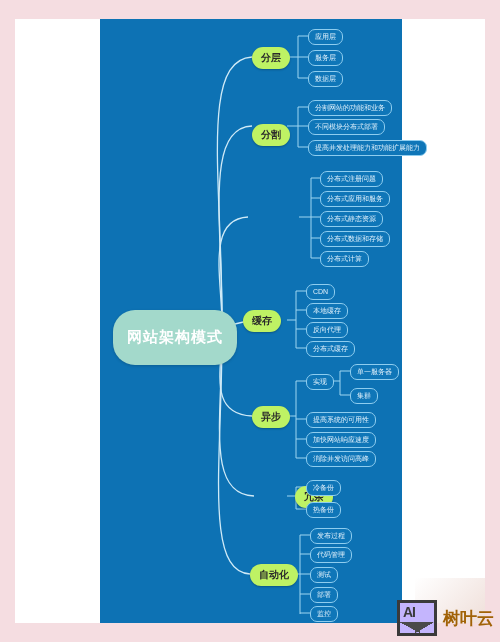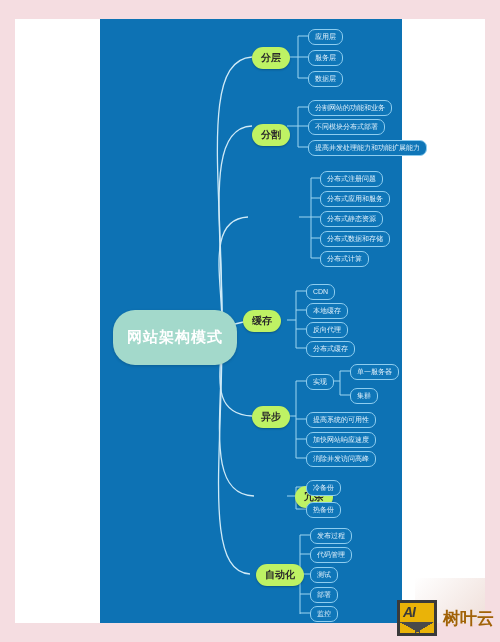--- a/index.html
+++ b/index.html
@@ -59,23 +59,22 @@
     line-height:10px;
   }
 
   
   .watermark{
     position:absolute;right:6px;bottom:6px;
     display:flex;align-items:center;gap:6px;
   }
   .wm-icon{
     width:34px;height:30px;border:3px solid #3a3a3a;border-radius:0;
-    position:relative;overflow:hidden;background:#eab308;
+    position:relative;overflow:hidden;background:#c4b5fd;
     display:block;
-    font-style:italic;
   }
   .wm-icon .ai{
     position:absolute;left:3px;top:1px;font-size:14px;font-weight:bold;
     color:#3a3a3a;font-family:"Liberation Sans",sans-serif;letter-spacing:-1px;
   }
   .wm-icon .mtn{
     position:absolute;left:0;bottom:0;width:100%;height:11px;
     background:
       linear-gradient(to top right,transparent 48%,#4a4a4a 49%) no-repeat left bottom/60% 100%,
       linear-gradient(to top left,transparent 48%,#4a4a4a 49%) no-repeat right bottom/55% 100%;
@@ -195,21 +194,21 @@
   <div class="node leaf2" style="left:350px;top:364px;">单一服务器</div>
   <div class="node leaf2" style="left:350px;top:388px;">集群</div>
   <div class="node leaf" style="left:306px;top:412px;">提高系统的可用性</div>
   <div class="node leaf" style="left:306px;top:432px;">加快网站响应速度</div>
   <div class="node leaf" style="left:306px;top:451px;">消除并发访问高峰</div>
 
   <div class="node branch" style="left:254px;top:486px;margin-left:41px;">冗余</div>
   <div class="node leaf" style="left:306px;top:480px;">冷备份</div>
   <div class="node leaf" style="left:306px;top:502px;">热备份</div>
 
-  <div class="node branch" style="left:256px;top:564px;">自动化</div>
+  <div class="node branch" style="left:250px;top:564px;">自动化</div>
   <div class="node leaf" style="left:310px;top:528px;">发布过程</div>
   <div class="node leaf" style="left:310px;top:547px;">代码管理</div>
   <div class="node leaf" style="left:310px;top:567px;">测试</div>
   <div class="node leaf" style="left:310px;top:587px;">部署</div>
   <div class="node leaf" style="left:310px;top:606px;">监控</div>
 
   <div class="watermark">
     <span class="wm-icon">
       <span class="ai">AI</span>
       <span class="mtn"></span>

